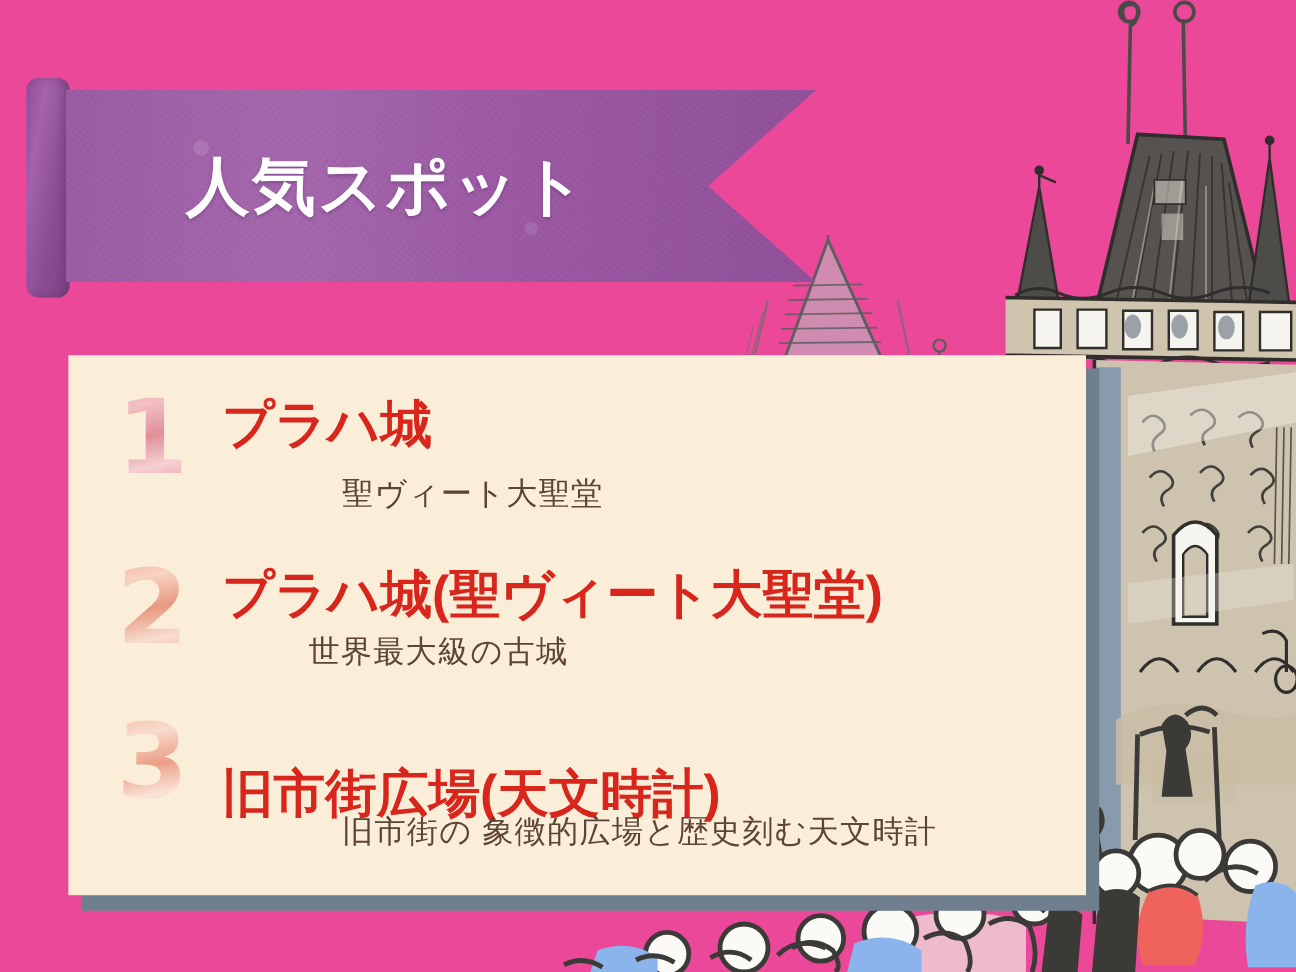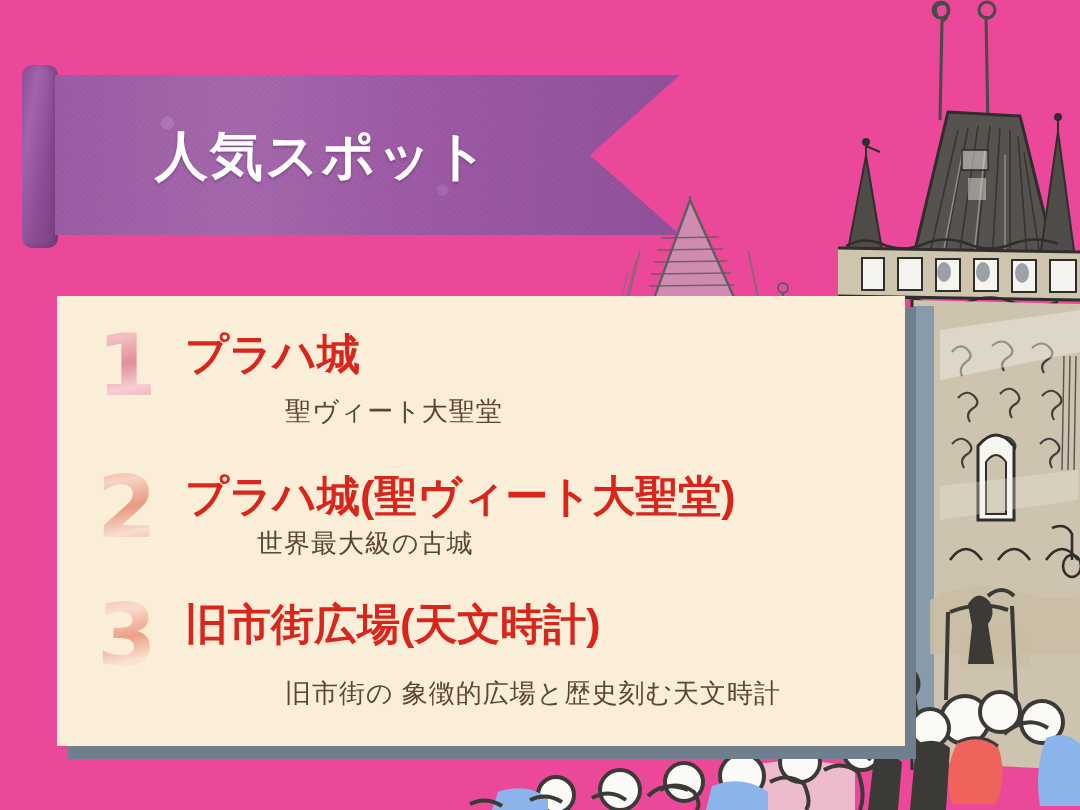--- a/index.html
+++ b/index.html
@@ -186,21 +186,21 @@
     font-size: 26px;
     color: #5d4435;
     letter-spacing: 1px;
     white-space: nowrap;
     font-weight: normal;
   }
   .rank-row.r1 .rank-sub { left: 228px; }
   .rank-row.r2 .rank-sub { left: 200px; top: 62px; }
   .rank-row.r3 .rank-sub { left: 228px; top: 84px; }
   .rank-row.r2 .rank-title { font-size: 43px; text-align: center; }
-  .rank-row.r3 .rank-title { font-size: 43px; }
+  .rank-row.r3 .rank-title { font-size: 43px; margin-top: 38px; }
 </style>
 </head>
 <body>
 
 <div id="stage">
 
   <svg class="bg-art" viewBox="0 0 1080 810" xmlns="http://www.w3.org/2000/svg">
     <defs>
       <clipPath id="clipAll">
           <rect x="0" y="0" width="1080" height="810"></rect>

